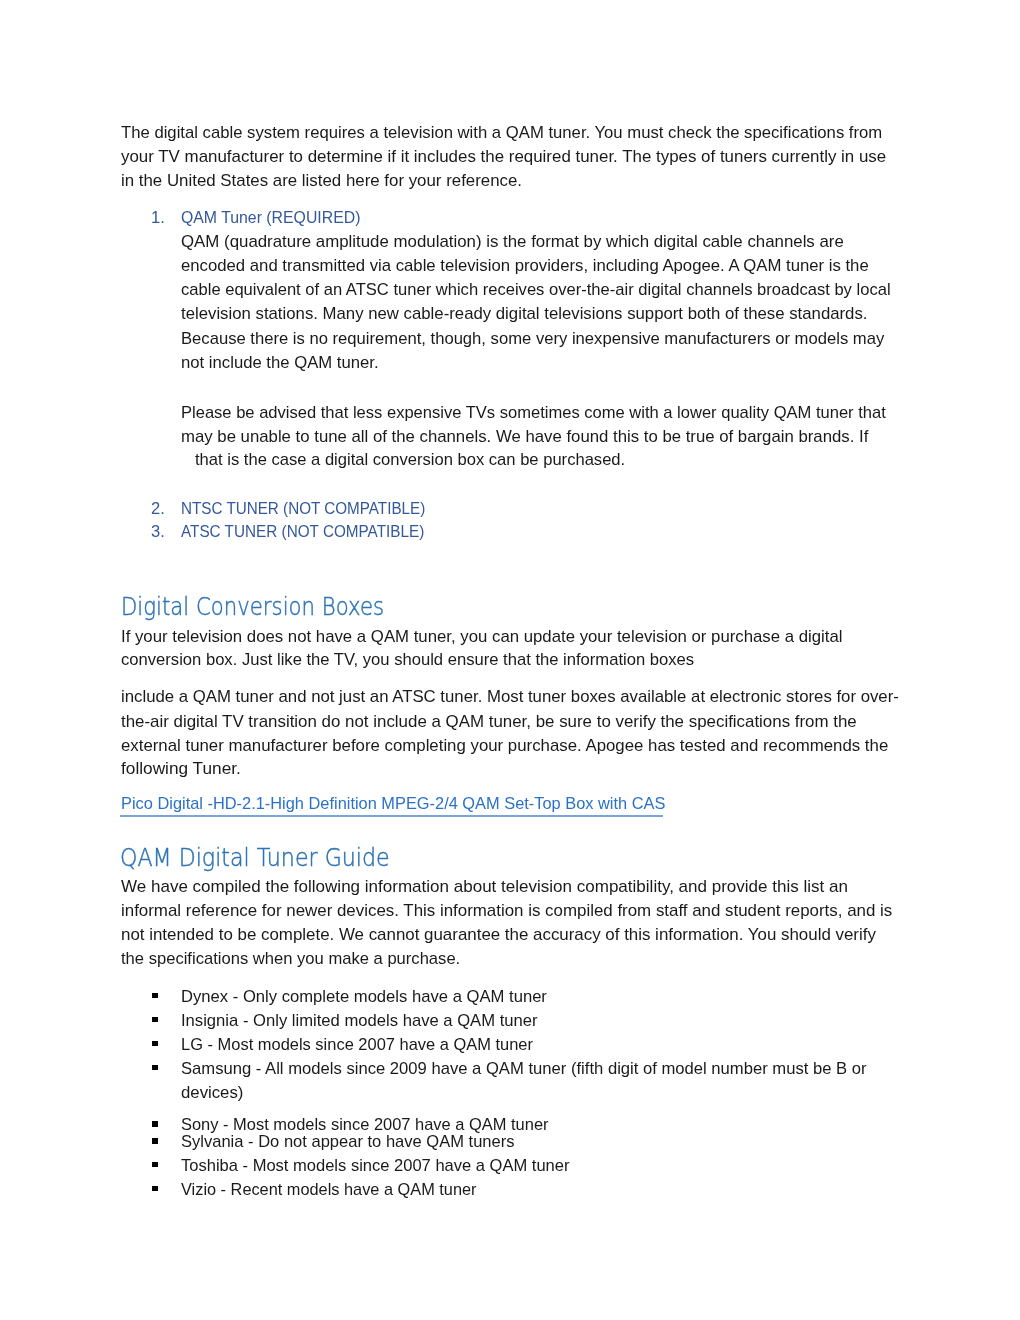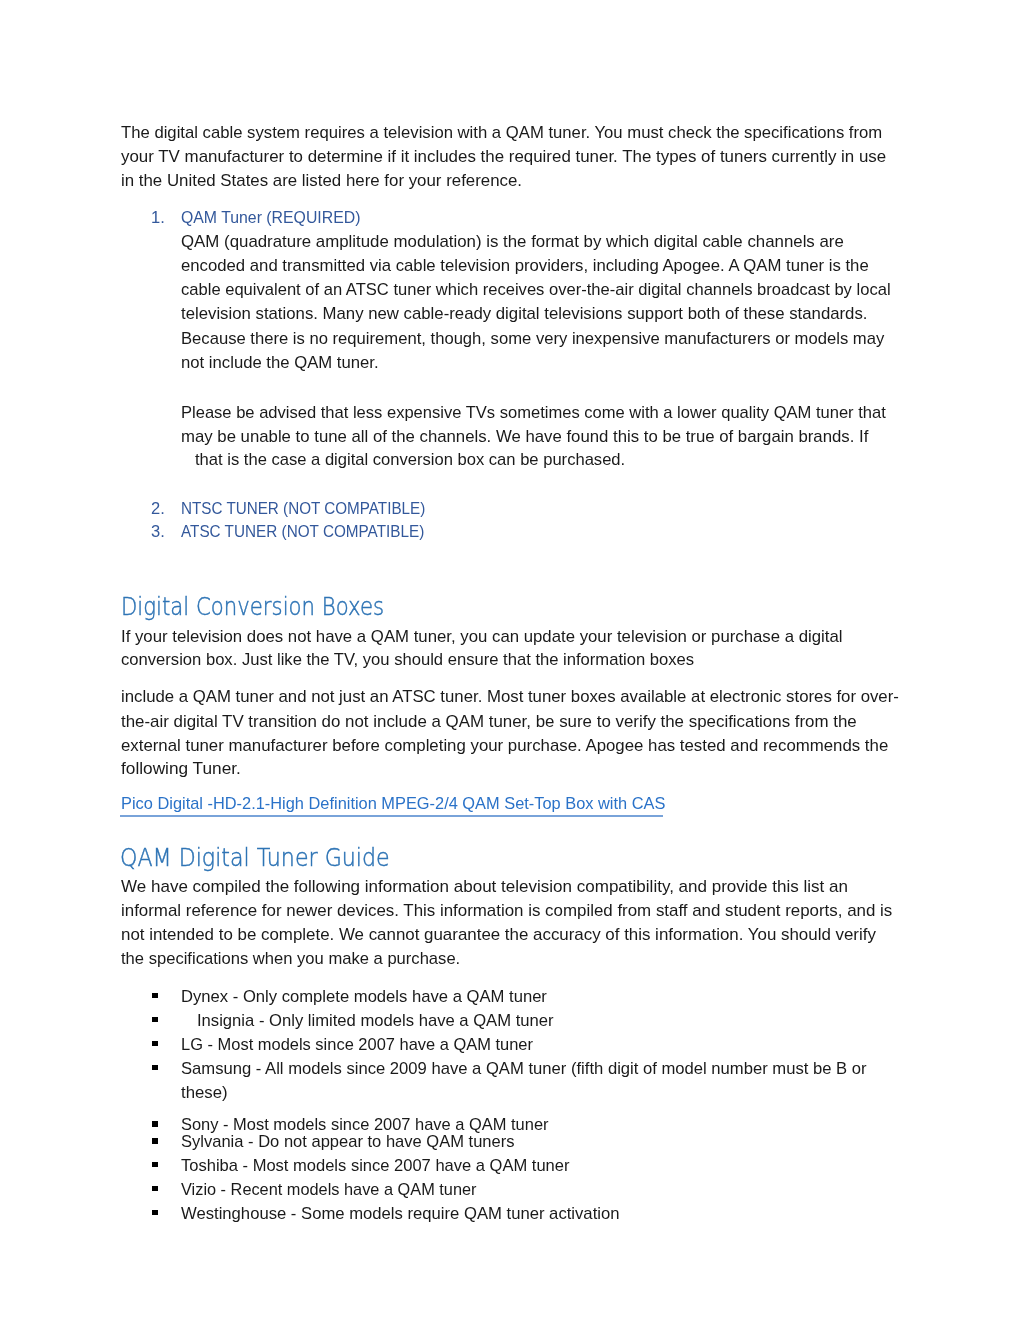--- a/index.html
+++ b/index.html
@@ -75,45 +75,41 @@
     <div class="ln" style="left:1.00px;top:80.00px;transform:scaleX(1.0182);">not intended to be complete. We cannot guarantee the accuracy of this information. You should verify</div>
     <div class="ln" style="left:1.00px;top:104.00px;transform:scaleX(0.9993);">the specifications when you make a purchase.</div>
   </div>
   <div class="grp" style="left:152.0px;top:984.0px;width:760.0px;height:240.0px;">
   <div class="grp" style="left:0.0px;top:0.1px;width:760.0px;height:24.1px;">
     <div class="bsq" style="left:0.00px;top:8.60px;width:5.9px;height:5.4px;"></div>
     <div class="ln" style="left:29.40px;top:0.50px;transform:scaleX(1.0019);">Dynex - Only complete models have a QAM tuner</div>
   </div>
   <div class="grp" style="left:0.0px;top:24.4px;width:760.0px;height:24.1px;">
     <div class="bsq" style="left:0.00px;top:8.60px;width:5.9px;height:5.4px;"></div>
-    <div class="ln" style="left:29.40px;top:0.50px;transform:scaleX(1.0015);margin-left:16px;">Insignia - Only limited models have a QAM tuner</div>
+    <div class="ln" style="left:29.40px;top:0.50px;transform:scaleX(1.0015);">Insignia - Only limited models have a QAM tuner</div>
   </div>
   <div class="grp" style="left:0.0px;top:48.5px;width:760.0px;height:24.1px;">
     <div class="bsq" style="left:0.00px;top:8.60px;width:5.9px;height:5.4px;"></div>
     <div class="ln" style="left:29.40px;top:0.50px;transform:scaleX(0.9913);">LG - Most models since 2007 have a QAM tuner</div>
   </div>
   <div class="grp" style="left:0.0px;top:72.4px;width:760.0px;height:48.2px;text-decoration:underline;">
     <div class="bsq" style="left:0.00px;top:8.60px;width:5.9px;height:5.4px;"></div>
     <div class="ln" style="left:29.40px;top:0.50px;transform:scaleX(1.0018);">Samsung - All models since 2009 have a QAM tuner (fifth digit of model number must be B or</div>
-    <div class="ln" style="left:29.40px;top:24.70px;transform:scaleX(1.0094);">these)</div>
+    <div class="ln" style="left:29.40px;top:24.70px;transform:scaleX(1.0094);">devices)</div>
   </div>
   <div class="grp" style="left:0.0px;top:121.7px;width:760.0px;height:24.1px;margin-top:7px;">
     <div class="bsq" style="left:0.00px;top:8.60px;width:5.9px;height:5.4px;"></div>
     <div class="ln" style="left:29.40px;top:0.50px;transform:scaleX(0.9912);">Sony - Most models since 2007 have a QAM tuner</div>
   </div>
   <div class="grp" style="left:0.0px;top:145.8px;width:760.0px;height:24.1px;">
     <div class="bsq" style="left:0.00px;top:8.60px;width:5.9px;height:5.4px;"></div>
     <div class="ln" style="left:29.40px;top:0.50px;transform:scaleX(0.9961);">Sylvania - Do not appear to have QAM tuners</div>
   </div>
   <div class="grp" style="left:0.0px;top:169.5px;width:760.0px;height:24.1px;">
     <div class="bsq" style="left:0.00px;top:8.60px;width:5.9px;height:5.4px;"></div>
     <div class="ln" style="left:29.40px;top:0.50px;transform:scaleX(0.9957);">Toshiba - Most models since 2007 have a QAM tuner</div>
   </div>
   <div class="grp" style="left:0.0px;top:193.2px;width:760.0px;height:24.1px;">
     <div class="bsq" style="left:0.00px;top:8.60px;width:5.9px;height:5.4px;"></div>
     <div class="ln" style="left:29.40px;top:0.50px;transform:scaleX(0.9837);">Vizio - Recent models have a QAM tuner</div>
   </div>
-  <div class="grp" style="left:0.0px;top:217.3px;width:760.0px;height:24.1px;">
-    <div class="bsq" style="left:0.00px;top:8.60px;width:5.9px;height:5.4px;"></div>
-    <div class="ln" style="left:29.40px;top:0.50px;transform:scaleX(1.0037);">Westinghouse - Some models require QAM tuner activation</div>
-  </div>
   </div>
 </div>
 
 </body></html>

